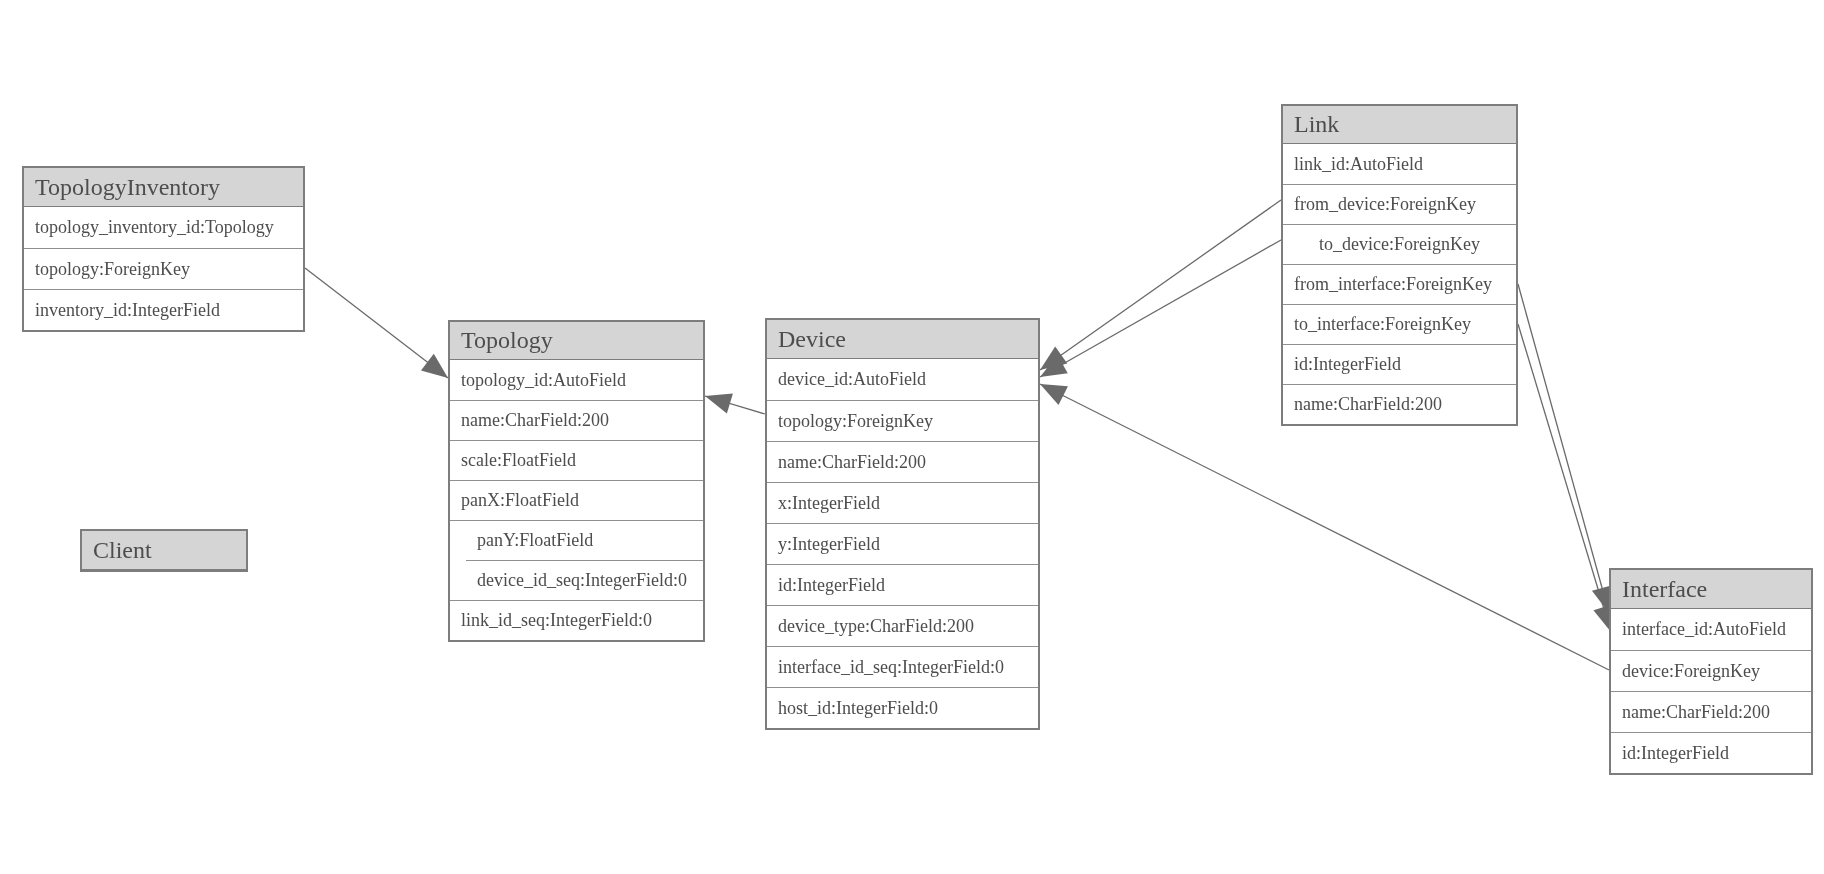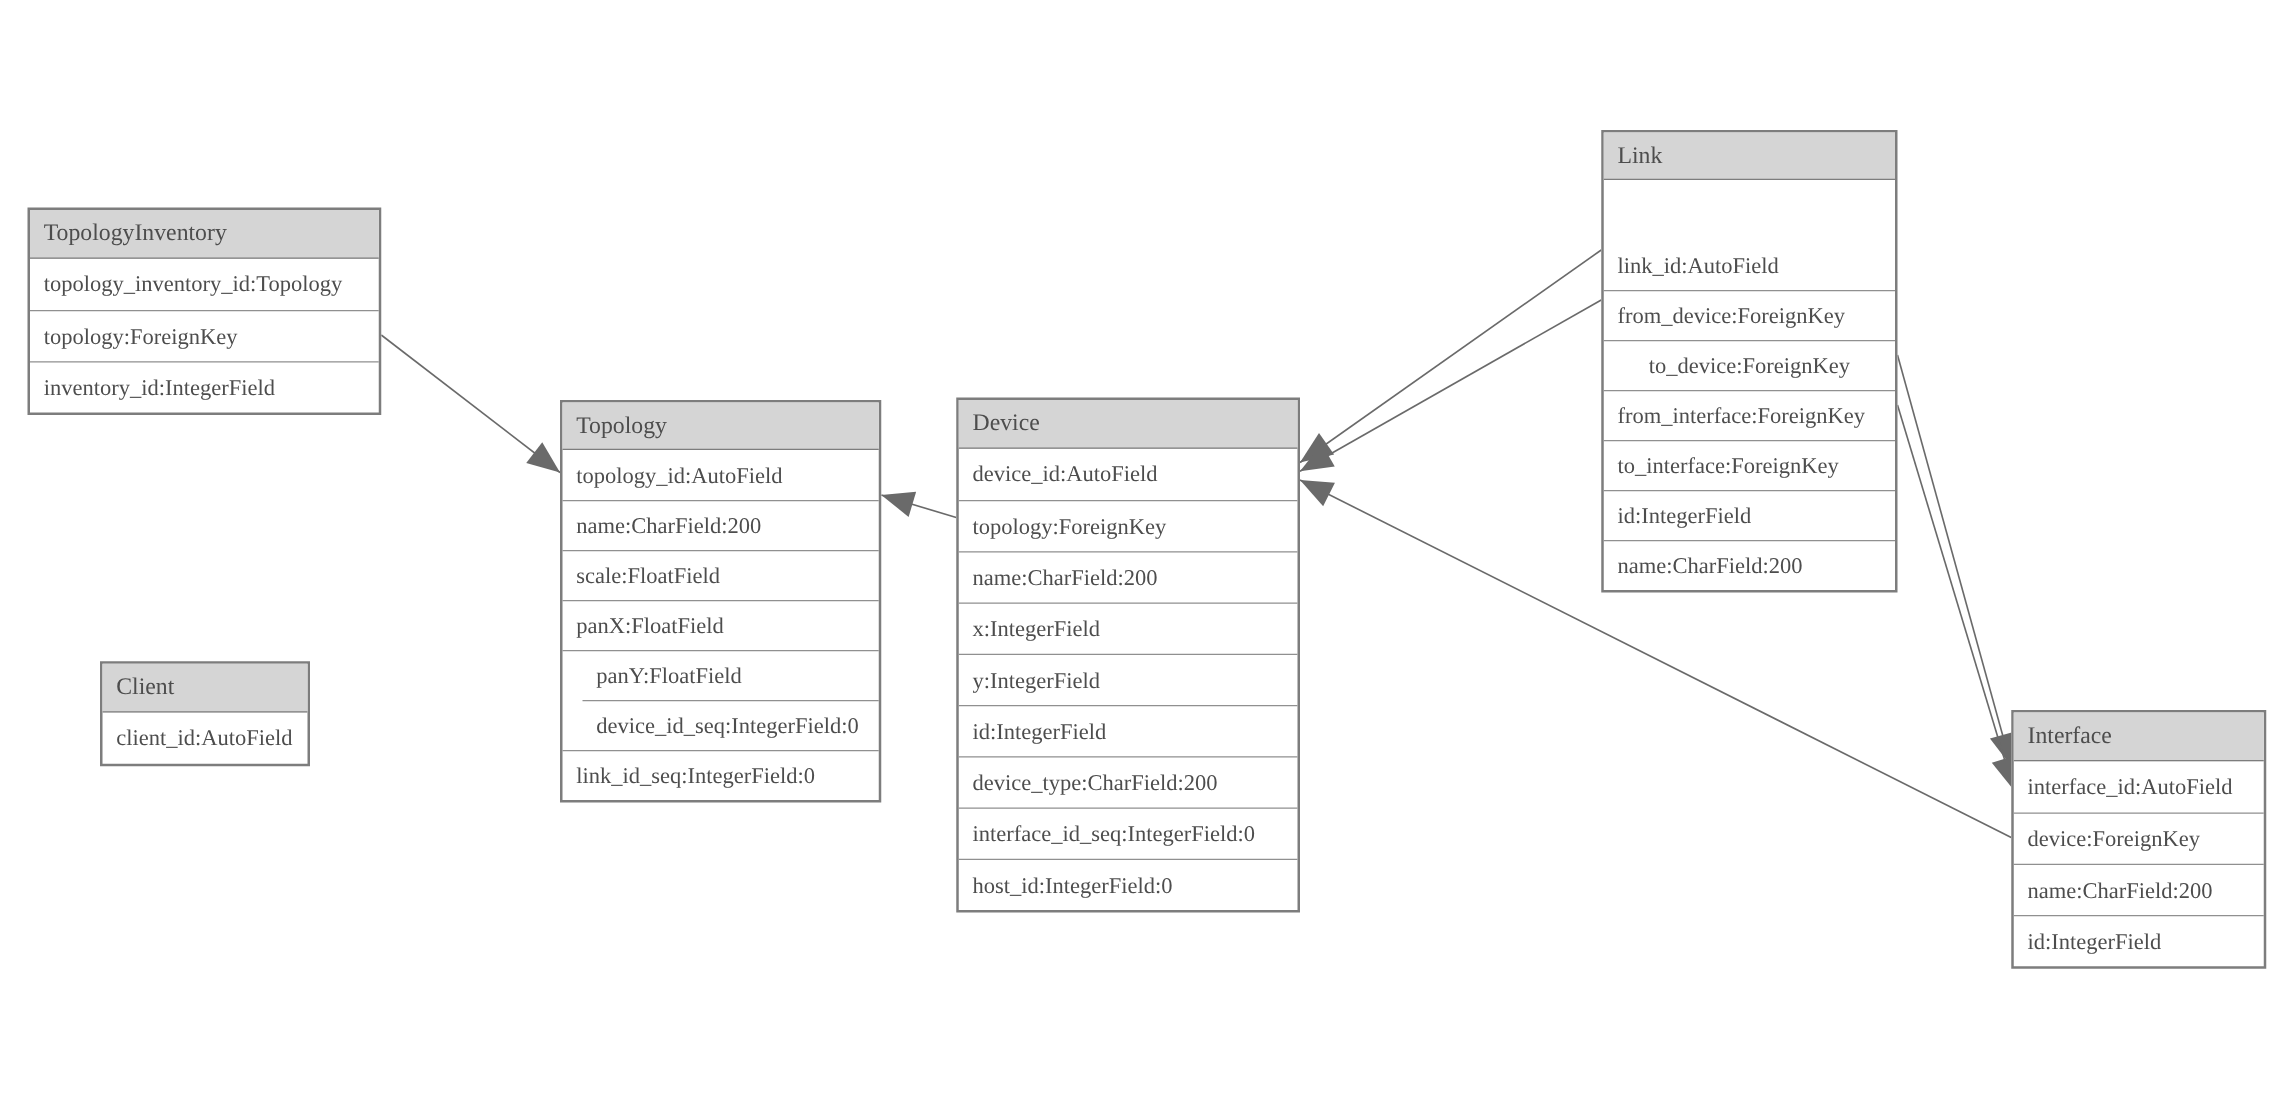--- a/index.html
+++ b/index.html
@@ -23,21 +23,21 @@
     border: 2px solid var(--border-color, #7d7d7d);
   }
   .entity-header {
     box-sizing: border-box;
     display: flex;
     align-items: center;
     padding-left: 11px;
     background: var(--header-fill, #d5d5d5);
     border-bottom: 1px solid var(--border-color, #7d7d7d);
     color: var(--text-color, #4d4d4d);
-    font-size: 19px;
+    font-size: 24px;
     white-space: nowrap;
     overflow: hidden;
     text-align: center;
   }
   .entity-row {
     box-sizing: border-box;
     display: flex;
     align-items: center;
     padding-left: 11px;
     color: var(--text-color, #4d4d4d);
@@ -81,37 +81,36 @@
         <div class="entity-row" style="height: 40px;">topology_id:AutoField</div>
         <div class="entity-row" style="height: 40px;">name:CharField:200</div>
         <div class="entity-row" style="height: 40px;">scale:FloatField</div>
         <div class="entity-row" style="height: 40px;">panX:FloatField</div>
         <div class="entity-row" style="height: 40px; padding-left: 27px;">panY:FloatField</div>
         <div class="entity-row" style="height: 40px; margin-left: 16px;">device_id_seq:IntegerField:0</div>
         <div class="entity-row" style="height: 40px;">link_id_seq:IntegerField:0</div>
       </div>
       <div class="entity-table" style="left: 80px; top: 529px; width: 168px;">
         <div class="entity-header" style="height: 39px;">Client</div>
-        <div class="entity-row" style="height: 41px;">client_id:AutoField</div>
       </div>
       <div class="entity-table" style="left: 765px; top: 318px; width: 275px;">
         <div class="entity-header" style="height: 39px;">Device</div>
         <div class="entity-row" style="height: 41px;">device_id:AutoField</div>
         <div class="entity-row" style="height: 41px;">topology:ForeignKey</div>
         <div class="entity-row" style="height: 41px;">name:CharField:200</div>
         <div class="entity-row" style="height: 41px;">x:IntegerField</div>
         <div class="entity-row" style="height: 41px;">y:IntegerField</div>
         <div class="entity-row" style="height: 41px;">id:IntegerField</div>
         <div class="entity-row" style="height: 41px;">device_type:CharField:200</div>
         <div class="entity-row" style="height: 41px;">interface_id_seq:IntegerField:0</div>
         <div class="entity-row" style="height: 41px;">host_id:IntegerField:0</div>
       </div>
       <div class="entity-table" style="left: 1281px; top: 104px; width: 237px;">
         <div class="entity-header" style="height: 38px;">Link</div>
-        <div class="entity-row" style="height: 40px; margin-top: 48px;">link_id:AutoField</div>
+        <div class="entity-row" style="height: 40px;">link_id:AutoField</div>
         <div class="entity-row" style="height: 40px;">from_device:ForeignKey</div>
         <div class="entity-row" style="height: 40px; padding-left: 36px;">to_device:ForeignKey</div>
         <div class="entity-row" style="height: 40px;">from_interface:ForeignKey</div>
         <div class="entity-row" style="height: 40px;">to_interface:ForeignKey</div>
         <div class="entity-row" style="height: 40px;">id:IntegerField</div>
         <div class="entity-row" style="height: 40px;">name:CharField:200</div>
       </div>
       <div class="entity-table" style="left: 1609px; top: 568px; width: 204px;">
         <div class="entity-header" style="height: 39px;">Interface</div>
         <div class="entity-row" style="height: 41px;">interface_id:AutoField</div>

